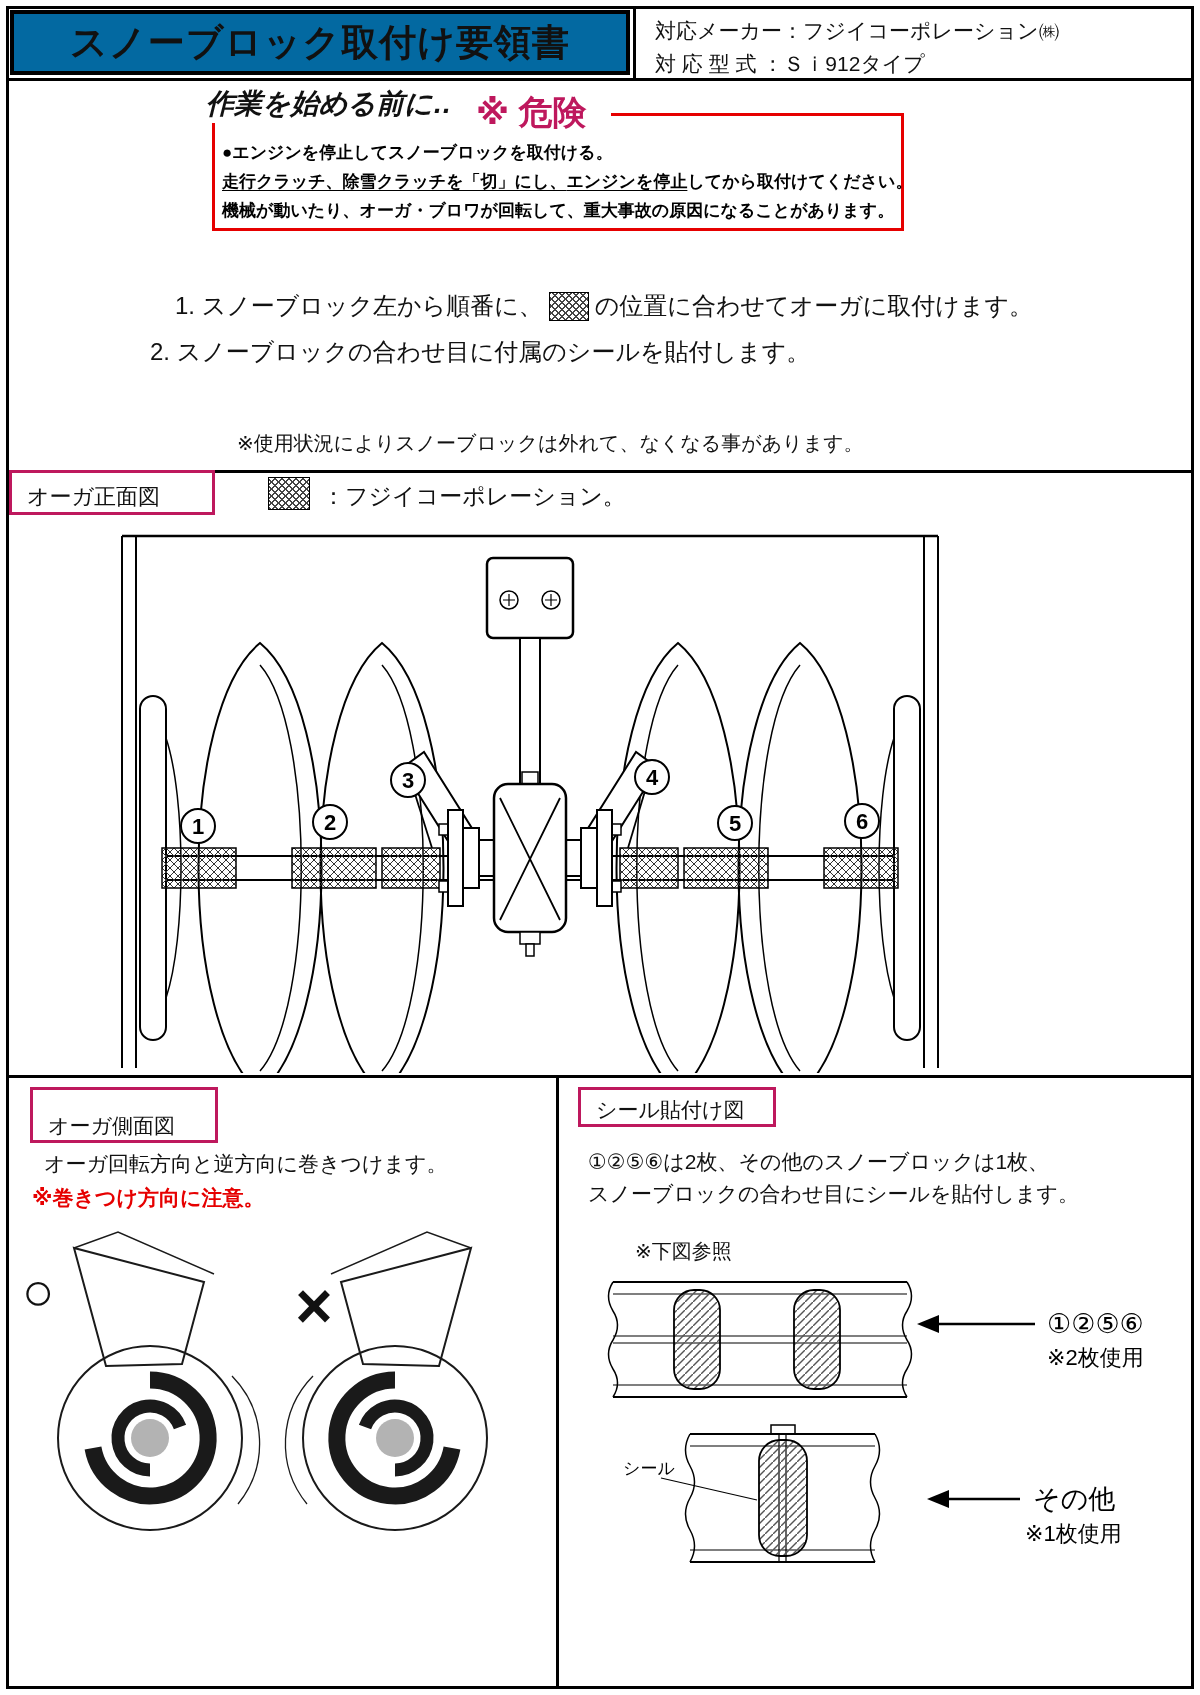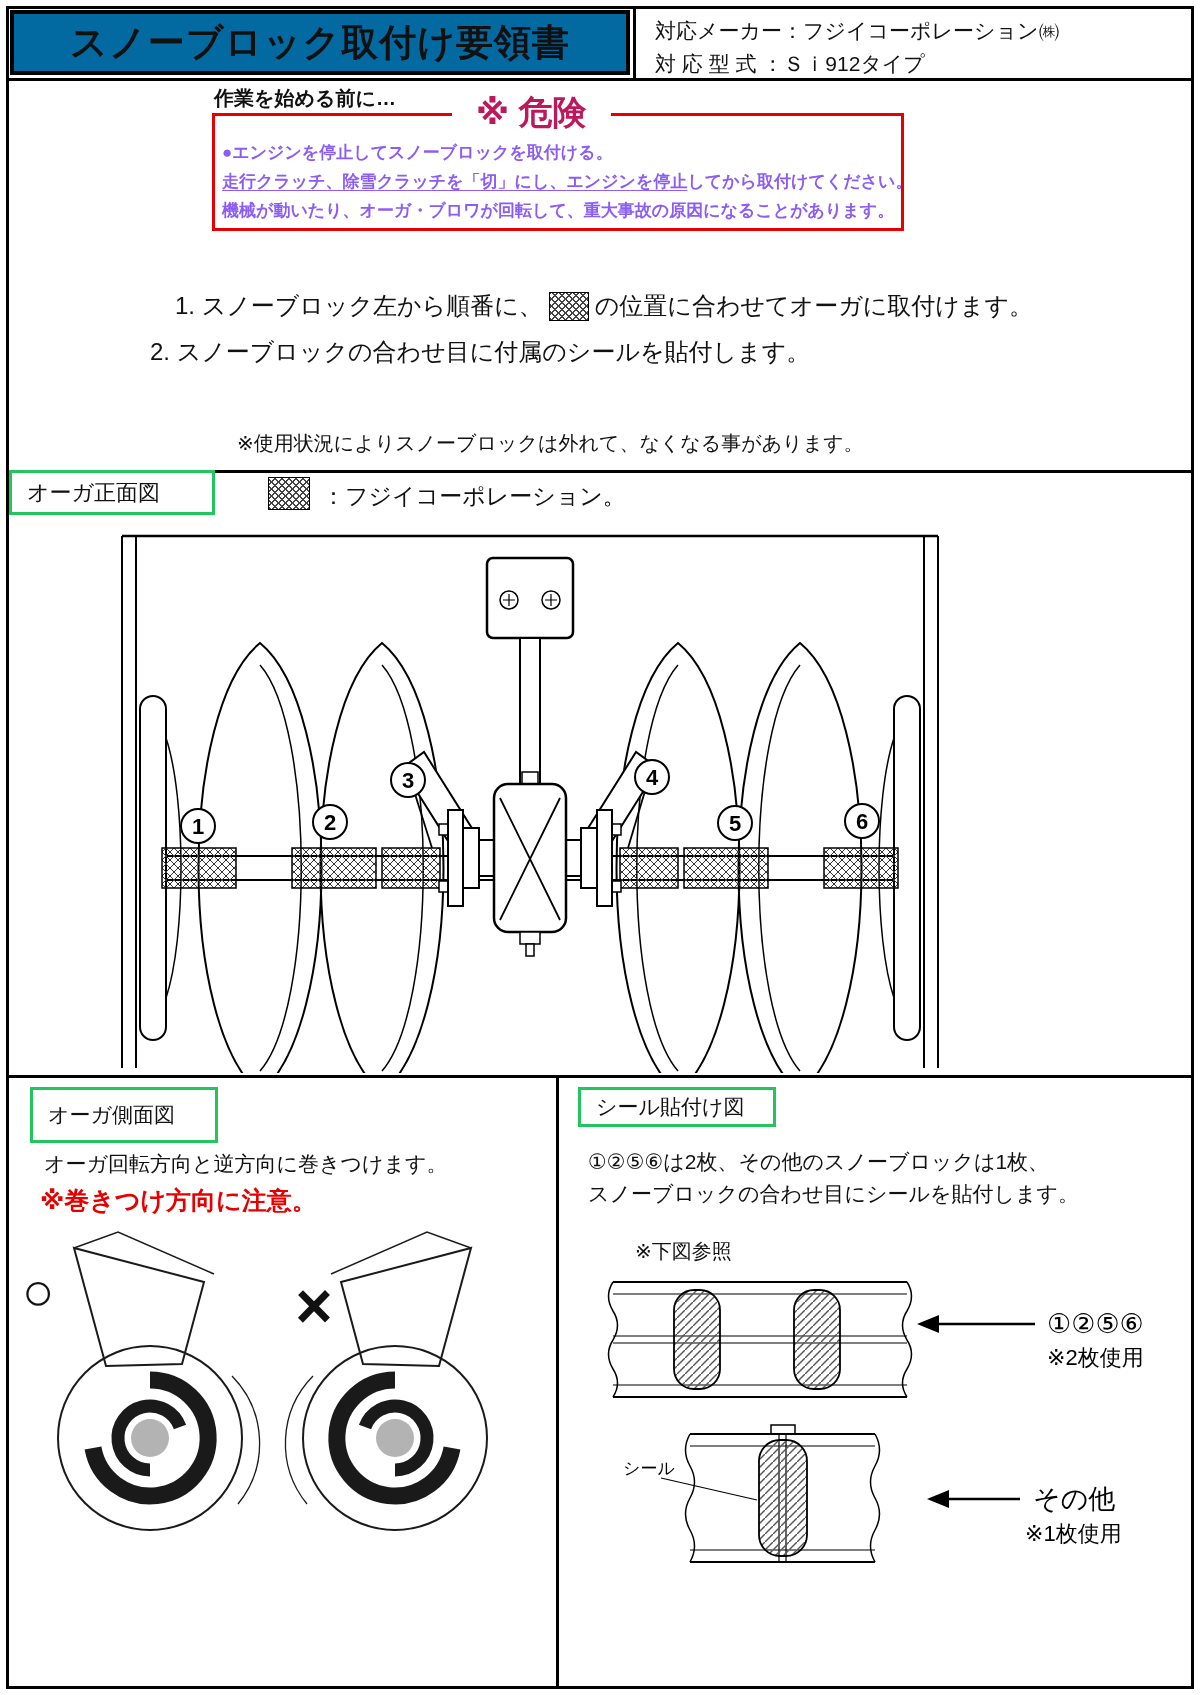--- a/index.html
+++ b/index.html
@@ -9,48 +9,48 @@
 
   
   .title-box { position:absolute; left:10px; top:10px; width:620px; height:65px; border:4px solid #000;
                display:flex; align-items:center; justify-content:center; font-size:37px; font-weight:bold; letter-spacing:1px; background:#0369a1; }
   .header-vline { position:absolute; left:633px; top:6px; width:3px; height:75px; background:#000; }
   .header-hline { position:absolute; left:6px; top:78px; width:1188px; height:3px; background:#000; }
   .maker-info { position:absolute; left:655px; top:15px; font-size:21px; line-height:1.55; font-weight:500; }
 
   
   .warn-box { position:absolute; left:212px; top:113px; width:692px; height:118px; border:3px solid #e60000; }
-  .warn-lead { position:absolute; left:206px; top:85px; font-size:20px; font-weight:bold; background:#fff; padding:0 8px; z-index:2; }
+  .warn-lead { position:absolute; left:198px; top:85px; font-size:28px; font-weight:bold; background:#fff; padding:0 8px; z-index:2;font-style:italic; }
   .warn-danger { position:absolute; left:452px; top:90px; font-size:34px; font-weight:bold; color:#be185d; background:#fff; padding:0 24px; z-index:2; }
-  .warn-lines { position:absolute; left:222px; top:138px; width:680px; color:#8b5cf6; font-weight:bold; font-size:17px; line-height:1.72; white-space:nowrap; }
+  .warn-lines { position:absolute; left:222px; top:138px; width:680px; color:#000000; font-weight:bold; font-size:17px; line-height:1.72; white-space:nowrap; }
   .u { text-decoration:underline; text-underline-offset:3px; }
 
   
   .inst-line1 { position:absolute; left:150px; top:290px; font-size:24px; display:flex; align-items:center; gap:6px; white-space:nowrap;margin-left:25px; }
   .inst-line2 { position:absolute; left:150px; top:336px; font-size:24px; white-space:nowrap; }
   .hatch-swatch { display:inline-block; width:40px; height:29px; border:1px solid #000;
       background-image:repeating-linear-gradient(45deg,#444 0 1.5px,transparent 1.5px 5px),
                        repeating-linear-gradient(-45deg,#444 0 1.5px,transparent 1.5px 5px); background-color:#fff; }
   .note-line { position:absolute; left:237px; top:430px; font-size:20px; white-space:nowrap; }
 
   
   .hline-mid { position:absolute; left:6px; top:470px; width:1188px; height:3px; background:#000; }
-  .label-box { position:absolute; border:3px solid #22c55e; background:#fff; display:flex; align-items:center; padding-left:15px; font-size:22px; }
+  .label-box { position:absolute; border:3px solid #be185d; background:#fff; display:flex; align-items:flex-end; padding-left:15px; font-size:22px; }
   .front-label { left:9px; top:470px; width:206px; height:45px; }
   .legend-swatch { position:absolute; left:268px; top:477px; width:42px; height:33px; }
   .legend-text { position:absolute; left:322px; top:481px; font-size:23px; }
   .front-svg { position:absolute; left:110px; top:528px; }
 
   
   .hline-bot { position:absolute; left:6px; top:1075px; width:1188px; height:3px; background:#000; }
   .vline-bot { position:absolute; left:556px; top:1075px; width:3px; height:614px; background:#000; }
   .side-label { left:30px; top:1087px; width:188px; height:56px; font-size:21px; }
   .seal-label-box { left:578px; top:1087px; width:198px; height:40px; font-size:21px; }
   .side-line1 { position:absolute; left:44px; top:1150px; font-size:21px; white-space:nowrap; }
-  .side-caution { position:absolute; left:40px; top:1184px; font-size:25px; color:#e60000; font-weight:bold; white-space:nowrap; }
+  .side-caution { position:absolute; left:32px; top:1184px; font-size:21px; color:#e60000; font-weight:bold; white-space:nowrap; }
   .side-svg { position:absolute; left:8px; top:1218px; }
   .seal-line1 { position:absolute; left:588px; top:1148px; font-size:21px; white-space:nowrap; }
   .seal-line2 { position:absolute; left:588px; top:1180px; font-size:21px; white-space:nowrap; }
   .seal-ref { position:absolute; left:635px; top:1238px; font-size:20px; white-space:nowrap; }
   .seal-svg { position:absolute; left:565px; top:1262px; }
 
   svg text { font-family:"Liberation Sans","DejaVu Sans",sans-serif; }
 </style>
 </head>
 <body>

